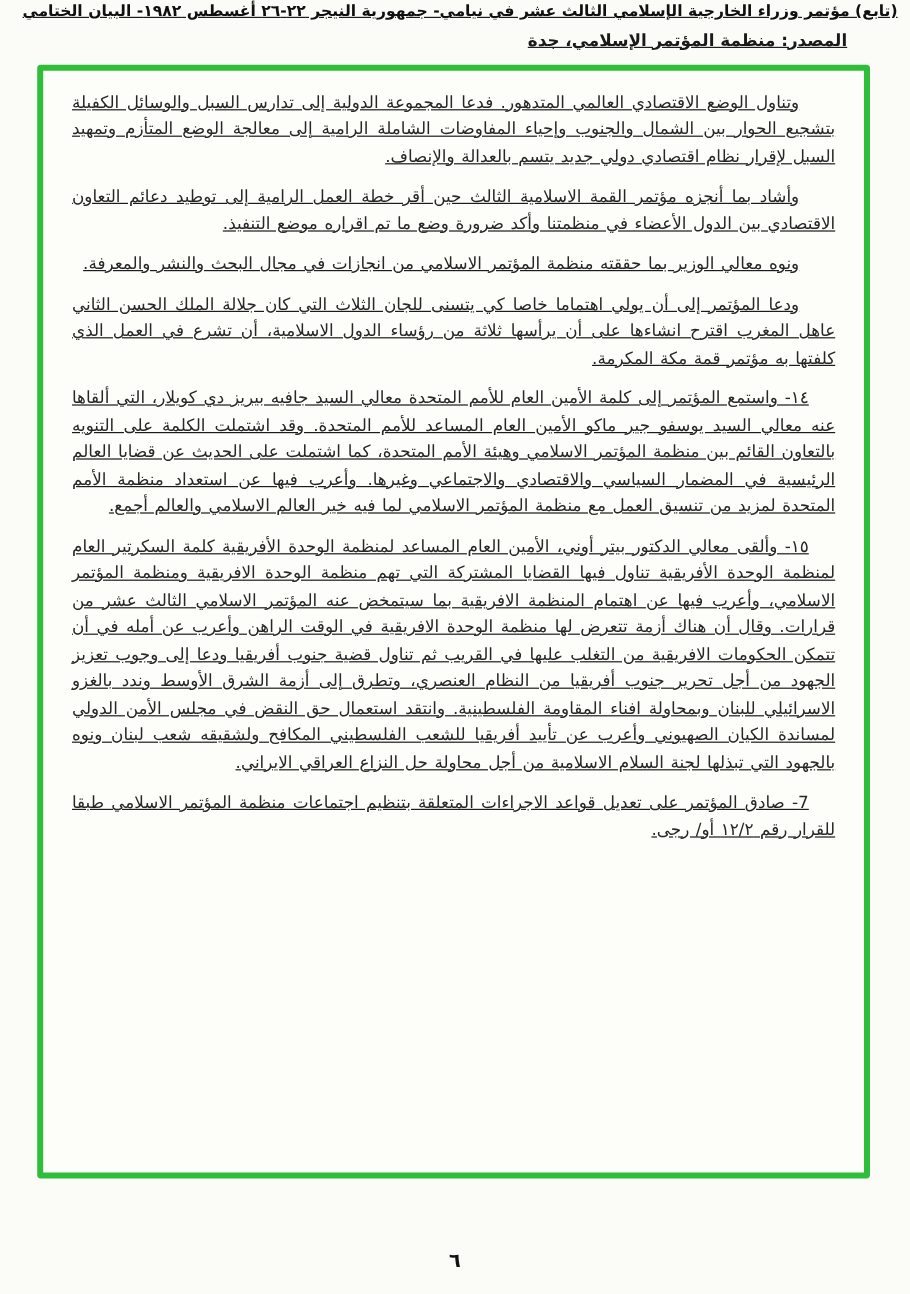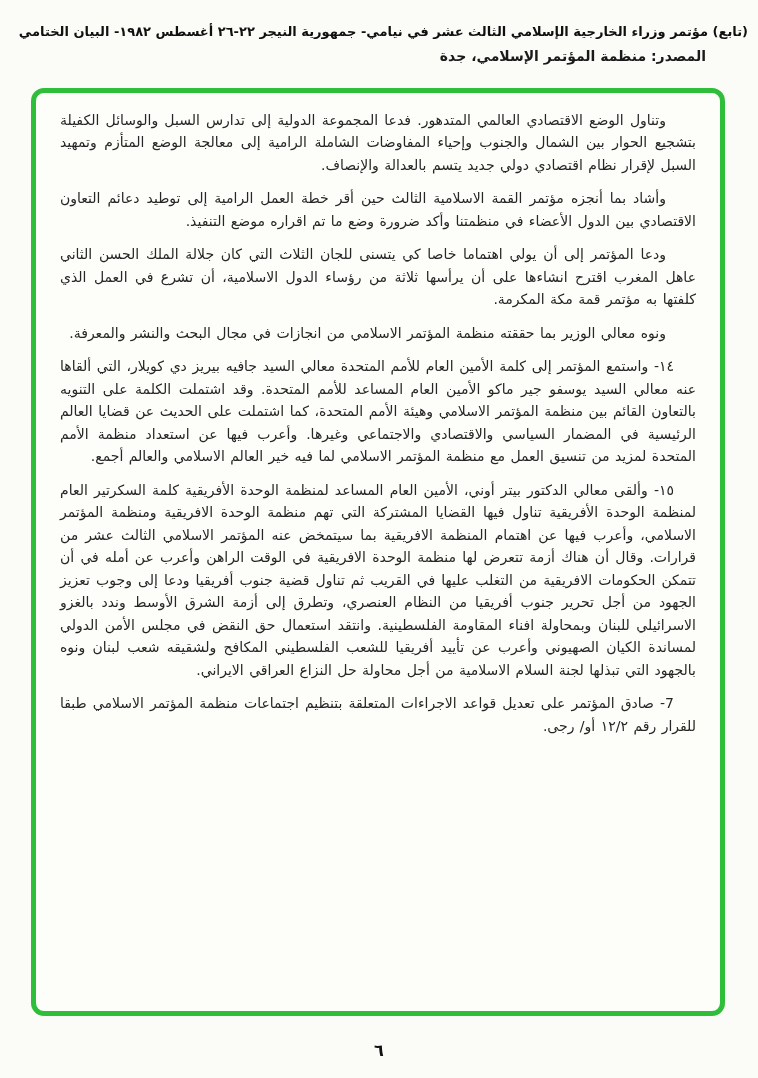--- a/index.html
+++ b/index.html
@@ -12,21 +12,21 @@
     background: #fbfbf8;
     font-family: "DejaVu Sans", sans-serif;
     color: #1c1c1c;
     position: relative;
     overflow: hidden;
   }
   .page {
     width: 100%;
     height: 100%;
     box-sizing: border-box;
-    padding-top: 22px;
+    text-decoration: underline;
   }
   .doc-title {
     direction: rtl;
     text-align: right;
     font-weight: bold;
     font-size: 13px;
     line-height: 1.5;
     padding: 0 10px 0 8px;
     letter-spacing: 0.2px;
     color: #101010;
@@ -34,24 +34,24 @@
   .doc-source {
     direction: rtl;
     text-align: right;
     font-weight: bold;
     font-size: 14px;
     padding: 6px 52px 0 0;
     color: #1a1a1a;
   }
   .content-frame {
     box-sizing: border-box;
-    margin: 24px 33px 0 31px;
+    margin: 12px 33px 0 31px;
     height: 928px;
     border: 5px solid #2fbe3a;
-    border-radius: 13px;
+    border-radius: 3px;
     background: #fdfdfa;
     padding: 16px 24px 10px 24px;
     overflow: hidden;
   }
   .content-frame p {
     direction: rtl;
     text-align: justify;
     font-size: 14px;
     line-height: 22.5px;
     margin: 0 0 11px 0;
@@ -78,22 +78,22 @@
 
 <div class="page">
 
   <div class="doc-title">(تابع) مؤتمر وزراء الخارجية الإسلامي الثالث عشر في نيامي- جمهورية النيجر ٢٢-٢٦ أغسطس ١٩٨٢- البيان الختامي</div>
 
   <div class="doc-source">المصدر: منظمة المؤتمر الإسلامي، جدة</div>
 
   <div class="content-frame">
     <p>وتناول الوضع الاقتصادي العالمي المتدهور. فدعا المجموعة الدولية إلى تدارس السبل والوسائل الكفيلة بتشجيع الحوار بين الشمال والجنوب وإحياء المفاوضات الشاملة الرامية إلى معالجة الوضع المتأزم وتمهيد السبل لإقرار نظام اقتصادي دولي جديد يتسم بالعدالة والإنصاف.</p>
     <p>وأشاد بما أنجزه مؤتمر القمة الاسلامية الثالث حين أقر خطة العمل الرامية إلى توطيد دعائم التعاون الاقتصادي بين الدول الأعضاء في منظمتنا وأكد ضرورة وضع ما تم اقراره موضع التنفيذ.</p>
+    <p>ونوه معالي الوزير بما حققته منظمة المؤتمر الاسلامي من انجازات في مجال البحث والنشر والمعرفة.</p>
     <p>ودعا المؤتمر إلى أن يولي اهتماما خاصا كي يتسنى للجان الثلاث التي كان جلالة الملك الحسن الثاني عاهل المغرب اقترح انشاءها على أن يرأسها ثلاثة من رؤساء الدول الاسلامية، أن تشرع في العمل الذي كلفتها به مؤتمر قمة مكة المكرمة.</p>
-    <p>ونوه معالي الوزير بما حققته منظمة المؤتمر الاسلامي من انجازات في مجال البحث والنشر والمعرفة.</p>
     <p class="numbered">١٤- واستمع المؤتمر إلى كلمة الأمين العام للأمم المتحدة معالي السيد جافيه بيريز دي كويلار، التي ألقاها عنه معالي السيد يوسفو جير ماكو الأمين العام المساعد للأمم المتحدة. وقد اشتملت الكلمة على التنويه بالتعاون القائم بين منظمة المؤتمر الاسلامي وهيئة الأمم المتحدة، كما اشتملت على الحديث عن قضايا العالم الرئيسية في المضمار السياسي والاقتصادي والاجتماعي وغيرها. وأعرب فيها عن استعداد منظمة الأمم المتحدة لمزيد من تنسيق العمل مع منظمة المؤتمر الاسلامي لما فيه خير العالم الاسلامي والعالم أجمع.</p>
     <p class="numbered">١٥- وألقى معالي الدكتور بيتر أوني، الأمين العام المساعد لمنظمة الوحدة الأفريقية كلمة السكرتير العام لمنظمة الوحدة الأفريقية تناول فيها القضايا المشتركة التي تهم منظمة الوحدة الافريقية ومنظمة المؤتمر الاسلامي، وأعرب فيها عن اهتمام المنظمة الافريقية بما سيتمخض عنه المؤتمر الاسلامي الثالث عشر من قرارات. وقال أن هناك أزمة تتعرض لها منظمة الوحدة الافريقية في الوقت الراهن وأعرب عن أمله في أن تتمكن الحكومات الافريقية من التغلب عليها في القريب ثم تناول قضية جنوب أفريقيا ودعا إلى وجوب تعزيز الجهود من أجل تحرير جنوب أفريقيا من النظام العنصري، وتطرق إلى أزمة الشرق الأوسط وندد بالغزو الاسرائيلي للبنان وبمحاولة افناء المقاومة الفلسطينية. وانتقد استعمال حق النقض في مجلس الأمن الدولي لمساندة الكيان الصهيوني وأعرب عن تأييد أفريقيا للشعب الفلسطيني المكافح ولشقيقه شعب لبنان ونوه بالجهود التي تبذلها لجنة السلام الاسلامية من أجل محاولة حل النزاع العراقي الايراني.</p>
     <p class="numbered">7- صادق المؤتمر على تعديل قواعد الاجراءات المتعلقة بتنظيم اجتماعات منظمة المؤتمر الاسلامي طبقا للقرار رقم ١٢/٢ أو/ رجى.</p>
   </div>
 
   <div class="page-number">٦</div>
 
 </div>
 
 </body></html>

